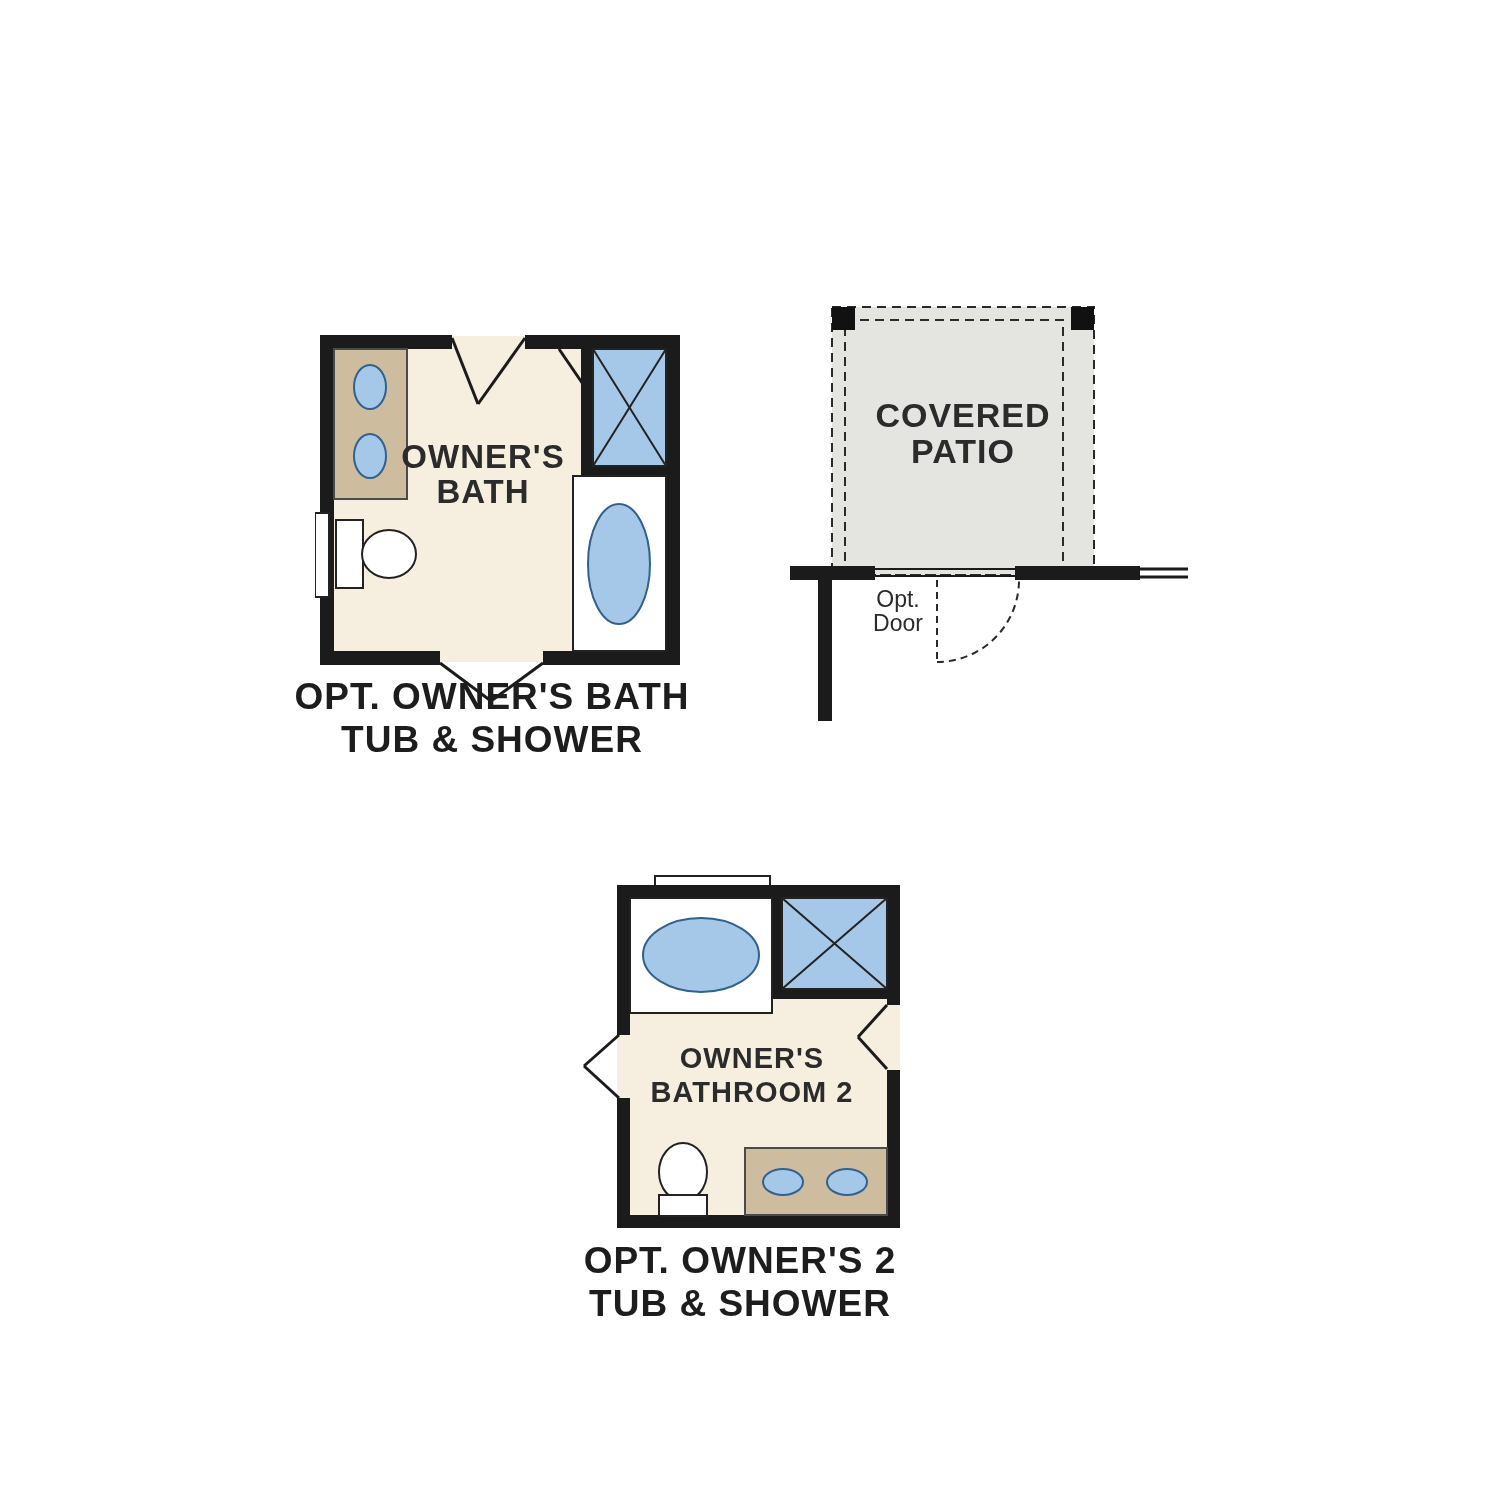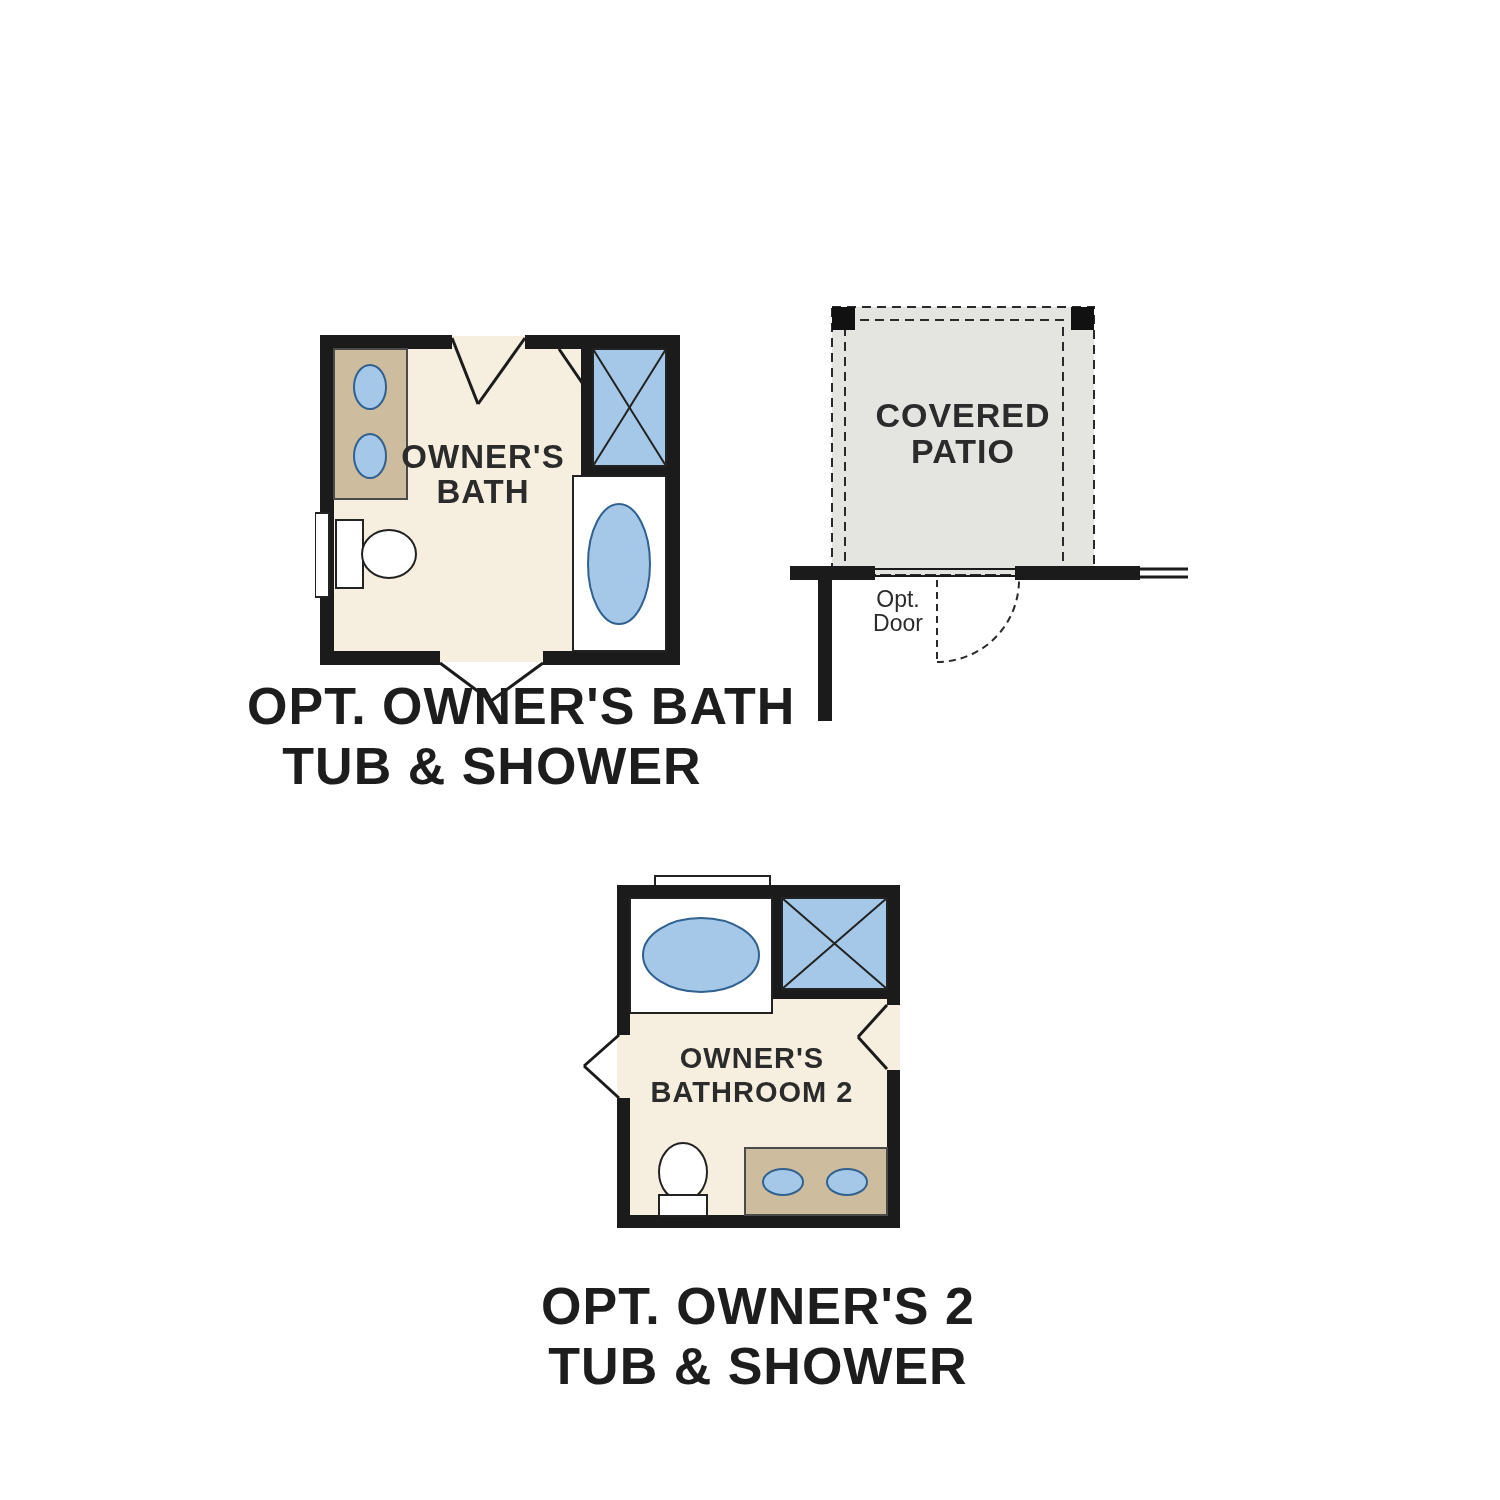--- a/index.html
+++ b/index.html
@@ -20,21 +20,21 @@
     background: #ffffff;
   }
   .plan {
     position: absolute;
   }
   .caption {
     position: absolute;
     text-align: center;
     font-weight: bold;
     color: #1d1d1d;
-    font-size: 52px;
+    font-size: 37px;
     line-height: 1.16;
     letter-spacing: 1px;
     white-space: nowrap;
   }
   svg text {
     font-family: "Liberation Sans", sans-serif;
   }
   .room-label {
     font-weight: bold;
     fill: #2b2b2b;
@@ -196,18 +196,18 @@
         <rect x="185" y="283" width="142" height="67" fill="#cdbc9e" stroke="#4a4a4a" stroke-width="2"></rect>
         <ellipse cx="223" cy="317" rx="20" ry="13" fill="#a5c8e9" stroke="#30618f" stroke-width="2"></ellipse>
         <ellipse cx="287" cy="317" rx="20" ry="13" fill="#a5c8e9" stroke="#30618f" stroke-width="2"></ellipse>
       </g>
 
       <text class="room-label" x="192" y="203" font-size="29" text-anchor="middle">OWNER'S</text>
       <text class="room-label" x="192" y="237" font-size="29" text-anchor="middle">BATHROOM 2</text>
     </svg>
   </div>
 
-  <div class="caption" style="left:508px; top:1240px; width:500px;margin-top:36px;">
+  <div class="caption" style="left:490px; top:1240px; width:500px;">
     <div>OPT. OWNER'S 2</div>
     <div>TUB &amp; SHOWER</div>
   </div>
 
 </div>
 
 </body></html>

